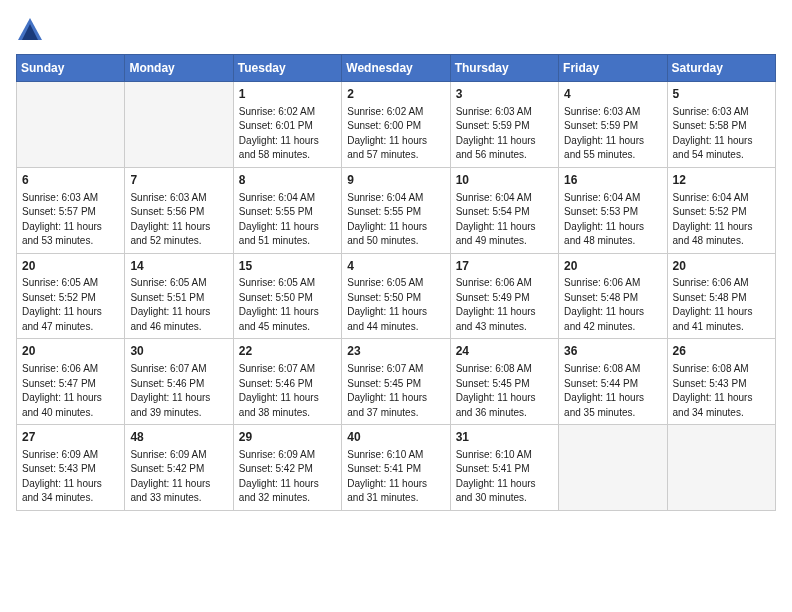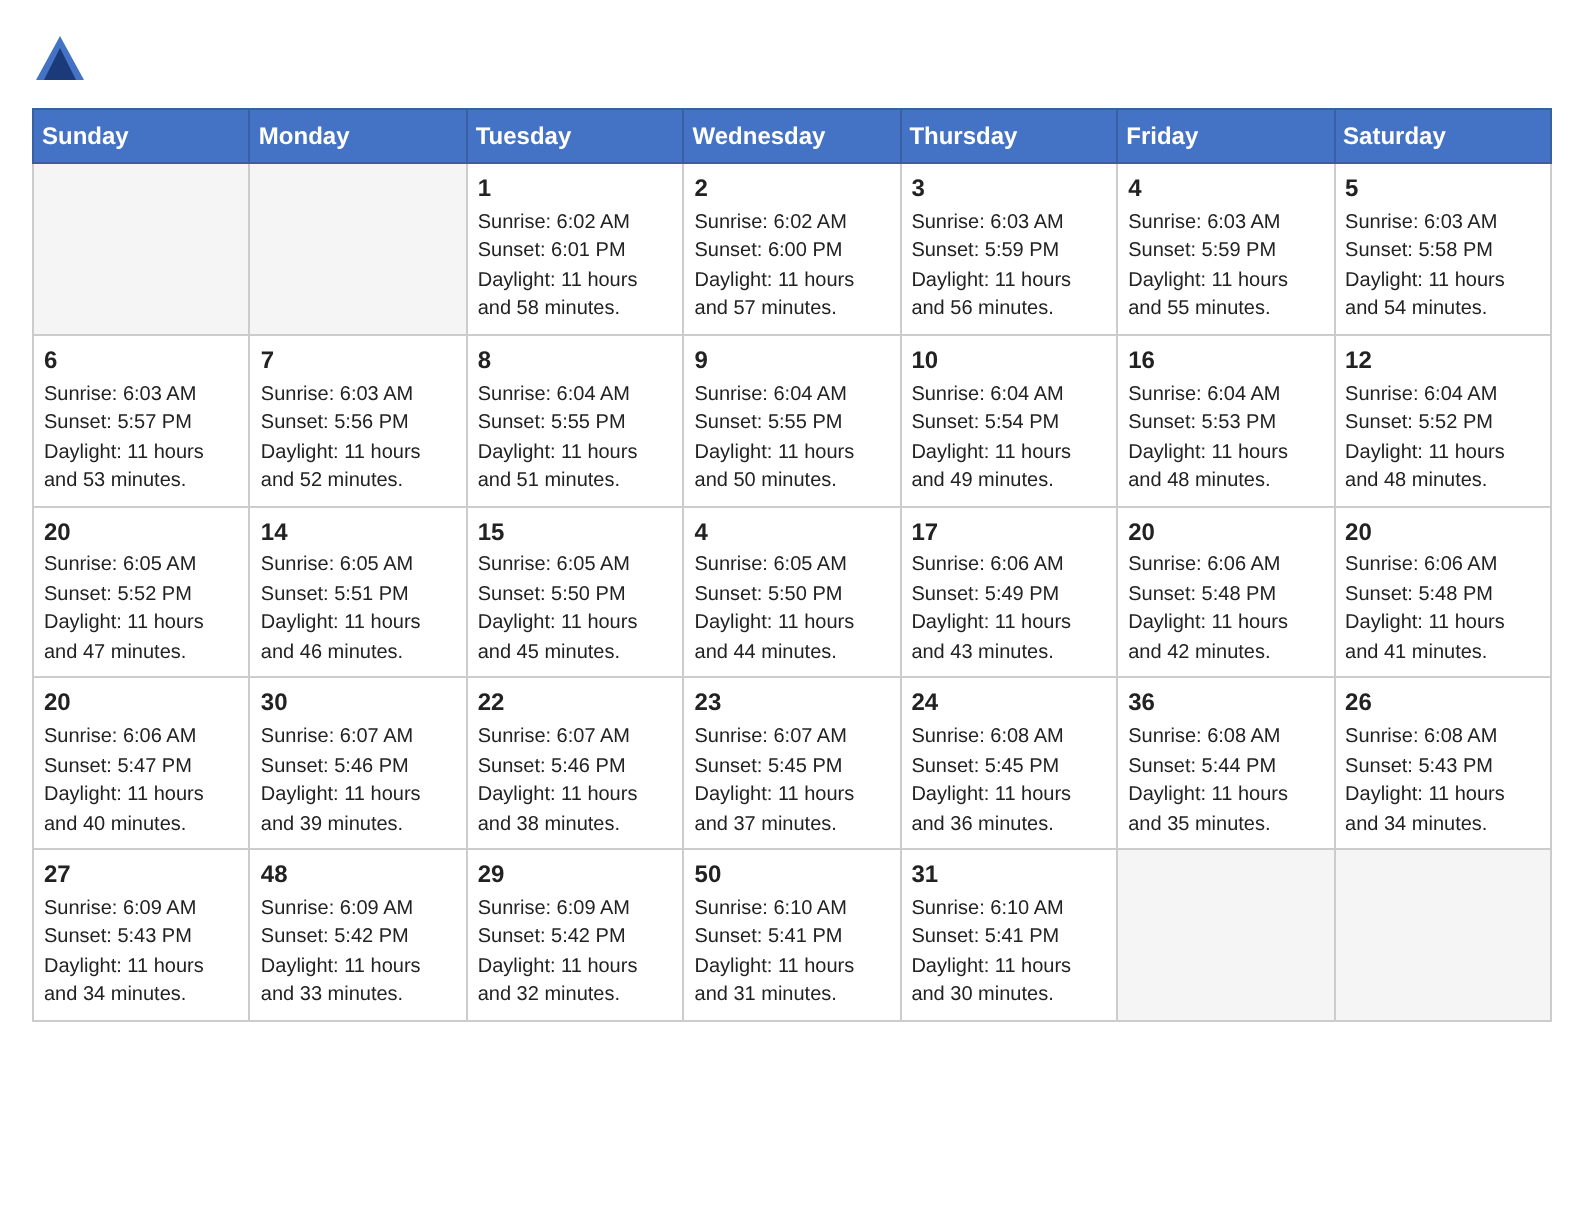--- a/index.html
+++ b/index.html
@@ -237,21 +237,21 @@
         </td>
         <td>
           <div class="day-number">48</div>
           <div class="cell-info">Sunrise: 6:09 AM<br>Sunset: 5:42 PM<br>Daylight: 11 hours and 33 minutes.</div>
         </td>
         <td>
           <div class="day-number">29</div>
           <div class="cell-info">Sunrise: 6:09 AM<br>Sunset: 5:42 PM<br>Daylight: 11 hours and 32 minutes.</div>
         </td>
         <td>
-          <div class="day-number">50</div>
+          <div class="day-number">40</div>
           <div class="cell-info">Sunrise: 6:10 AM<br>Sunset: 5:41 PM<br>Daylight: 11 hours and 31 minutes.</div>
         </td>
         <td>
           <div class="day-number">31</div>
           <div class="cell-info">Sunrise: 6:10 AM<br>Sunset: 5:41 PM<br>Daylight: 11 hours and 30 minutes.</div>
         </td>
         <td class="empty"></td>
         <td class="empty"></td>
       </tr>
     </tbody>

